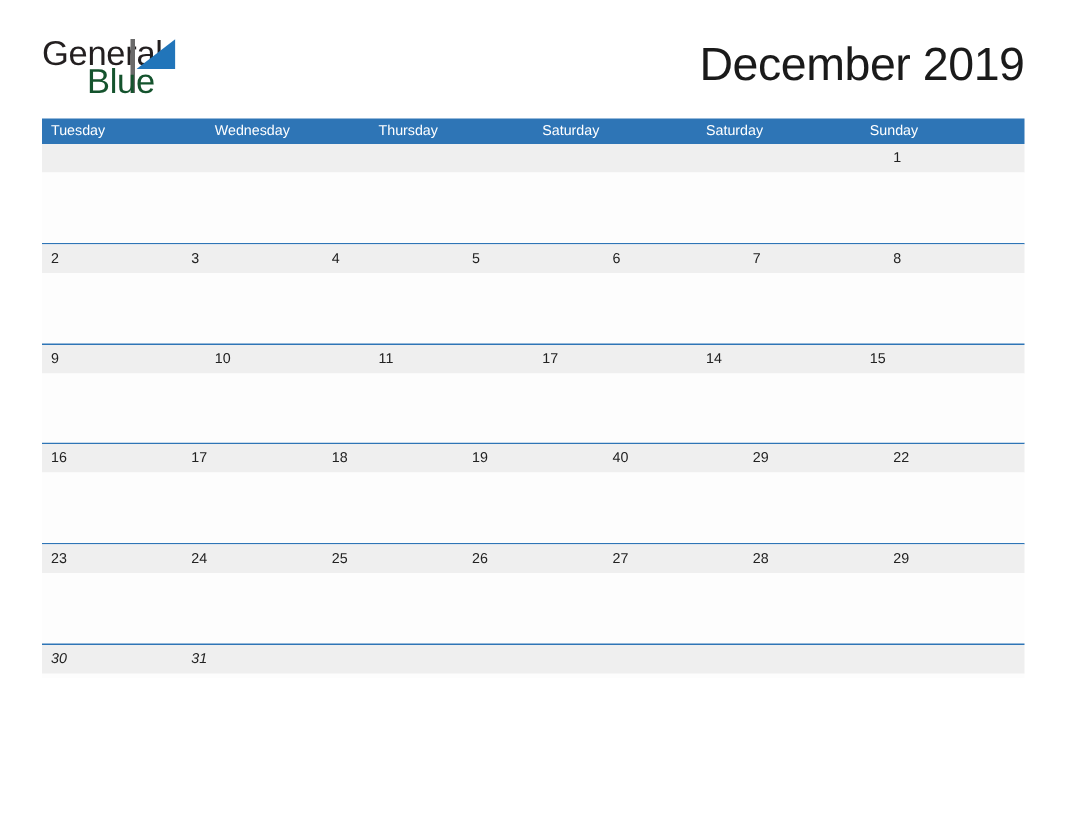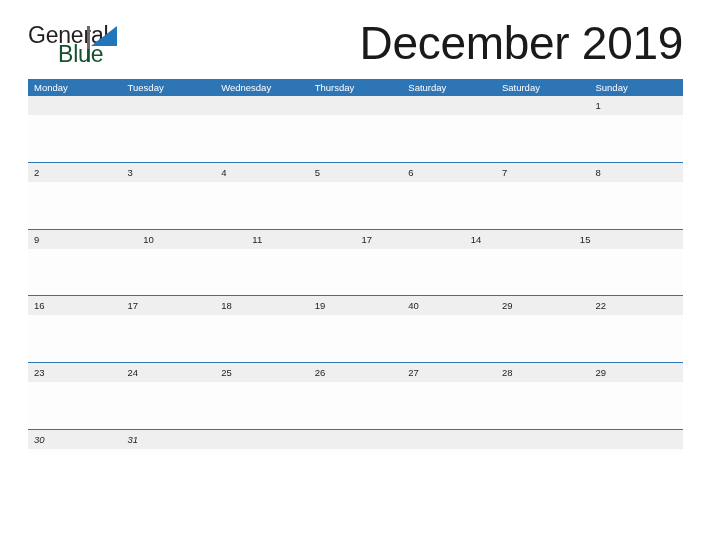--- a/index.html
+++ b/index.html
@@ -75,21 +75,21 @@
     top: 2px;
     width: 3px;
     height: 36px;
     background: #6a6a6a;
   }
 
   .month-title {
     position: absolute;
     right: 0;
     top: -2px;
-    font-size: 46px;
+    font-size: 31px;
     line-height: 42px;
     color: #1a1a1a;
     font-weight: normal;
     letter-spacing: -0.3px;
     white-space: nowrap;
   }
 
   
   .calendar {
     position: absolute;
@@ -159,21 +159,20 @@
       <span class="logo-triangle"></span>
       <span class="logo-blue">Blue</span>
     </div>
 
     <div class="month-title">December 2019</div>
   </div>
 
   <div class="calendar">
 
     <div class="weekday-row">
-      <div class="weekday-cell">Monday</div>
       <div class="weekday-cell">Tuesday</div>
       <div class="weekday-cell">Wednesday</div>
       <div class="weekday-cell">Thursday</div>
       <div class="weekday-cell">Saturday</div>
       <div class="weekday-cell">Saturday</div>
       <div class="weekday-cell">Sunday</div>
     </div>
 
     <div class="week-row">
       <div class="day-band">

